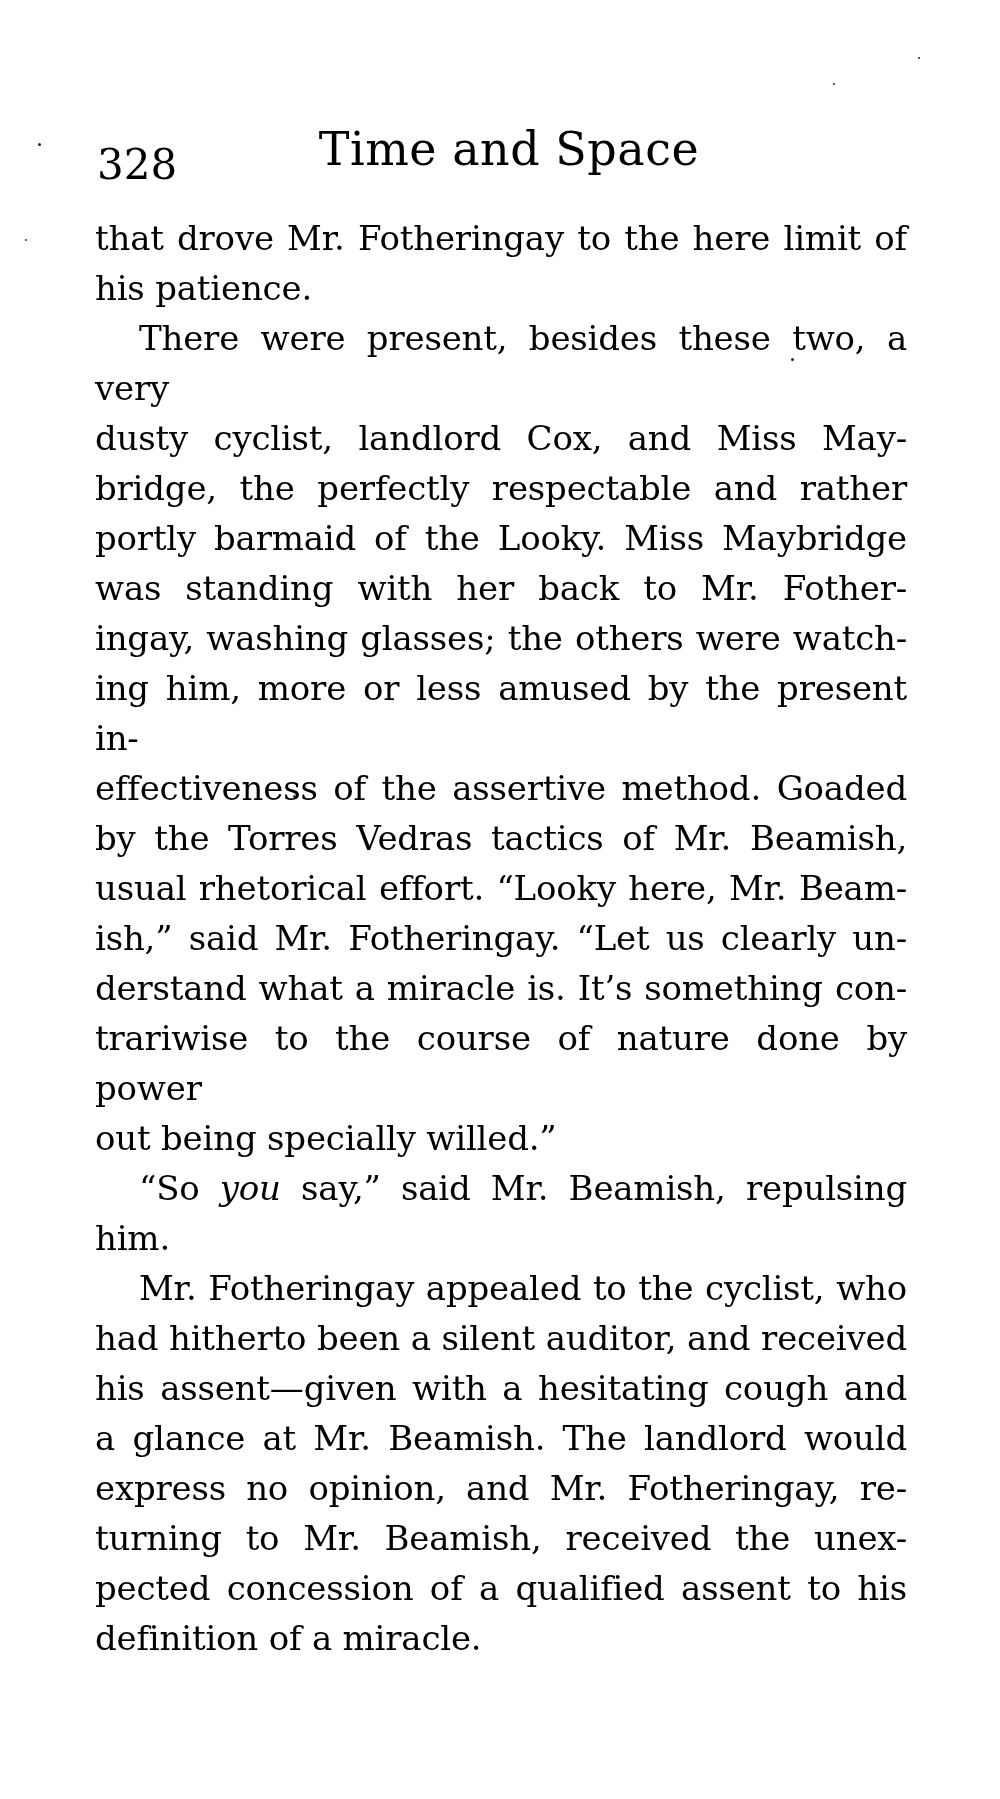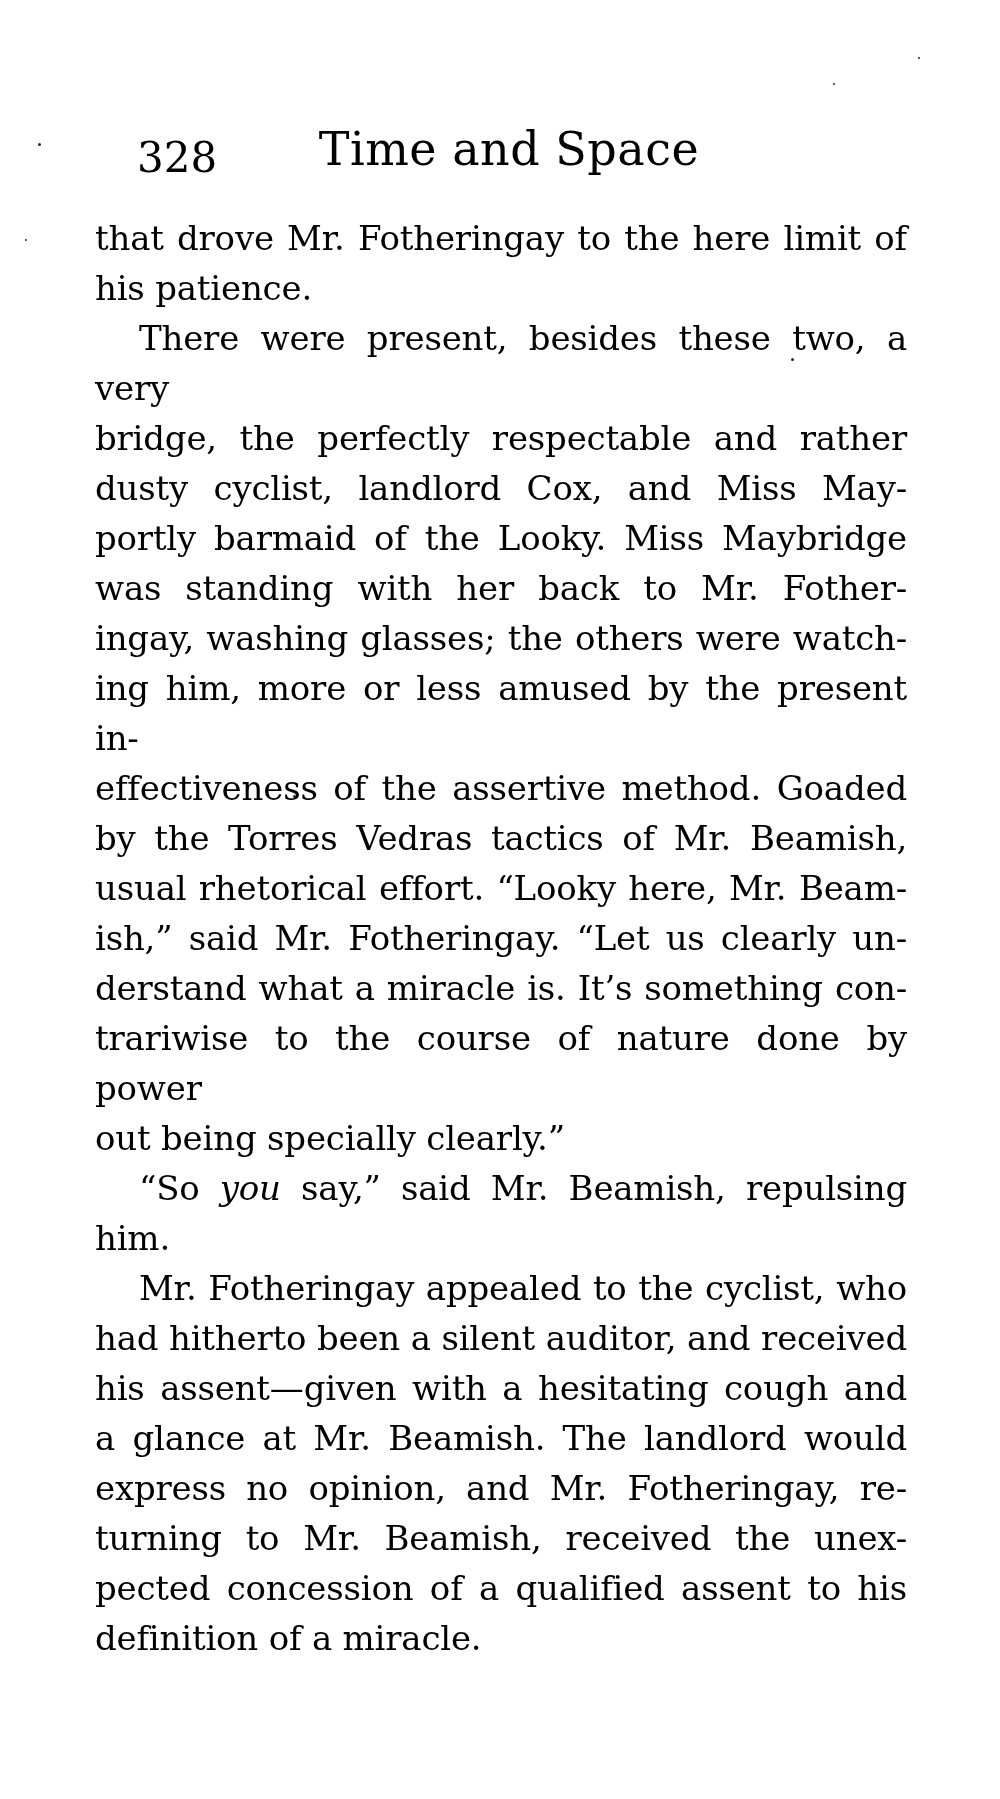--- a/index.html
+++ b/index.html
@@ -16,24 +16,23 @@
   .header{
     position:absolute;
     left:95px;
     top:118px;
     width:814px;
     height:62px;
   }
   .pagenum{
     position:absolute;
     left:2px;
-    top:9px;
+    top:16px;
     font-size:42px;
     line-height:62px;
-    margin-left:40px;
   }
   .title{
     text-align:center;
     font-size:46px;
     line-height:62px;
     padding-left:14px;
     letter-spacing:0.5px;
   }
   .body-block{
     position:absolute;
@@ -71,33 +70,33 @@
 
   <div class="header">
     <span class="pagenum">328</span>
     <div class="title">Time and Space</div>
   </div>
 
   <div class="body-block" id="text-block">
       <div class="line"><span>that drove Mr. Fotheringay to the here limit of</span></div>
       <div class="line end"><span>his patience.</span></div>
       <div class="line indent"><span>There were present, besides these two, a very</span></div>
+      <div class="line"><span>dusty cyclist, landlord Cox, and Miss May-</span></div>
       <div class="line"><span>bridge, the perfectly respectable and rather</span></div>
-      <div class="line"><span>dusty cyclist, landlord Cox, and Miss May-</span></div>
       <div class="line"><span>portly barmaid of the Looky. Miss Maybridge</span></div>
       <div class="line"><span>was standing with her back to Mr. Fother-</span></div>
       <div class="line"><span>ingay, washing glasses; the others were watch-</span></div>
       <div class="line"><span>ing him, more or less amused by the present in-</span></div>
       <div class="line"><span>effectiveness of the assertive method. Goaded</span></div>
       <div class="line"><span>by the Torres Vedras tactics of Mr. Beamish,</span></div>
       <div class="line"><span>usual rhetorical effort. “Looky here, Mr. Beam-</span></div>
       <div class="line"><span>ish,” said Mr. Fotheringay. “Let us clearly un-</span></div>
       <div class="line"><span>derstand what a miracle is. It’s something con-</span></div>
       <div class="line"><span>trariwise to the course of nature done by power</span></div>
-      <div class="line end"><span>out being specially clearly.”</span></div>
+      <div class="line end"><span>out being specially willed.”</span></div>
       <div class="line indent"><span>“So </span><span class="italic">you</span><span> say,” said Mr. Beamish, repulsing</span></div>
       <div class="line end"><span>him.</span></div>
       <div class="line indent"><span>Mr. Fotheringay appealed to the cyclist, who</span></div>
       <div class="line"><span>had hitherto been a silent auditor, and received</span></div>
       <div class="line"><span>his assent—given with a hesitating cough and</span></div>
       <div class="line"><span>a glance at Mr. Beamish. The landlord would</span></div>
       <div class="line"><span>express no opinion, and Mr. Fotheringay, re-</span></div>
       <div class="line"><span>turning to Mr. Beamish, received the unex-</span></div>
       <div class="line"><span>pected concession of a qualified assent to his</span></div>
       <div class="line end"><span>definition of a miracle.</span></div>

